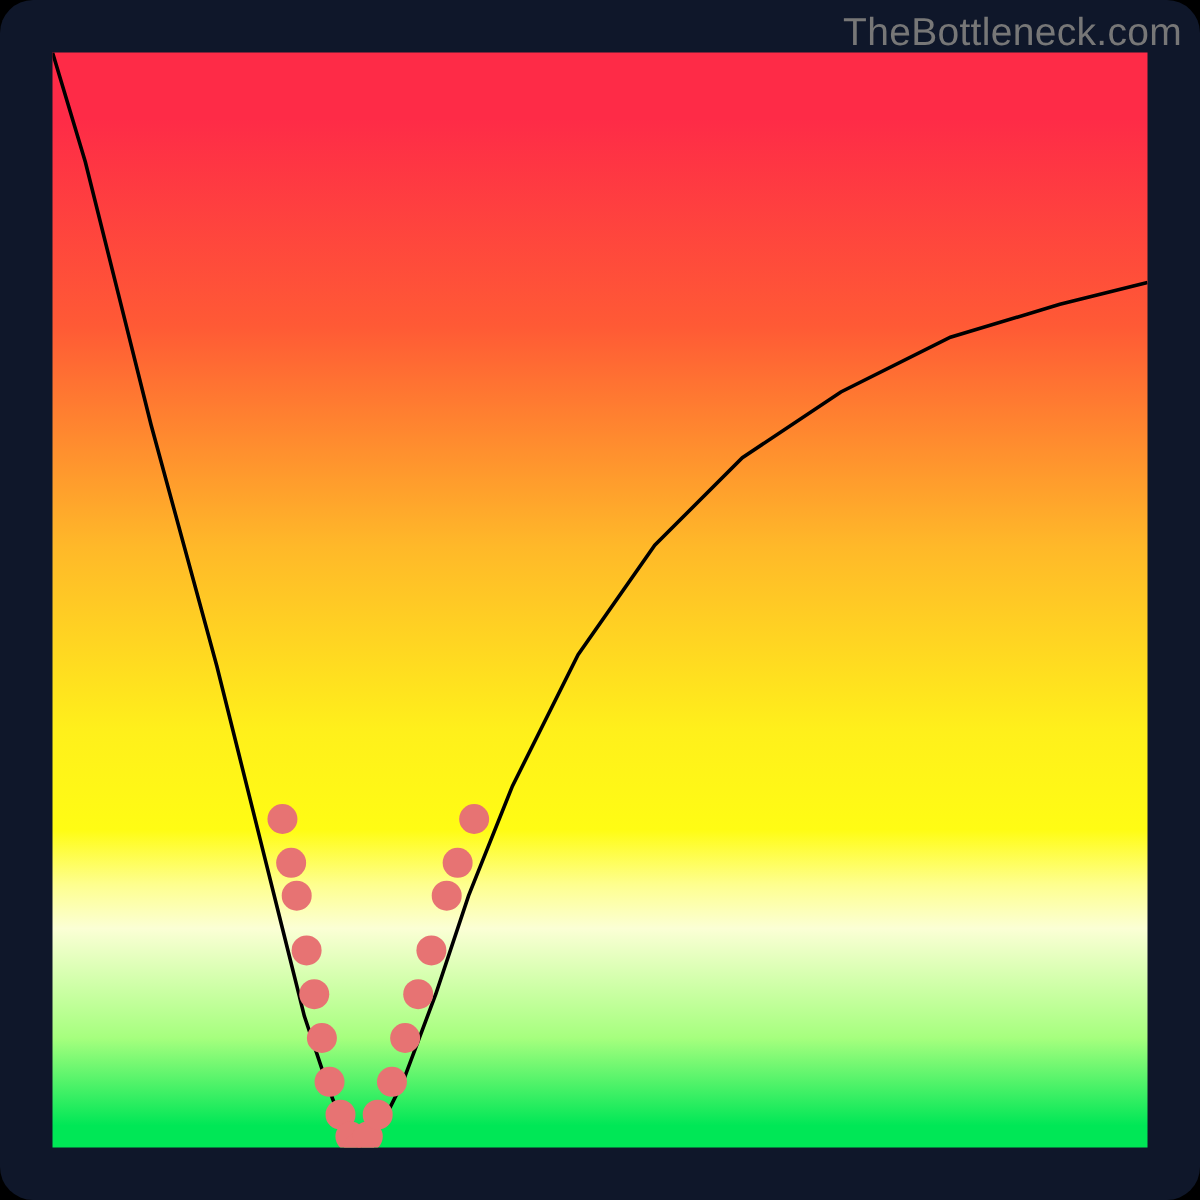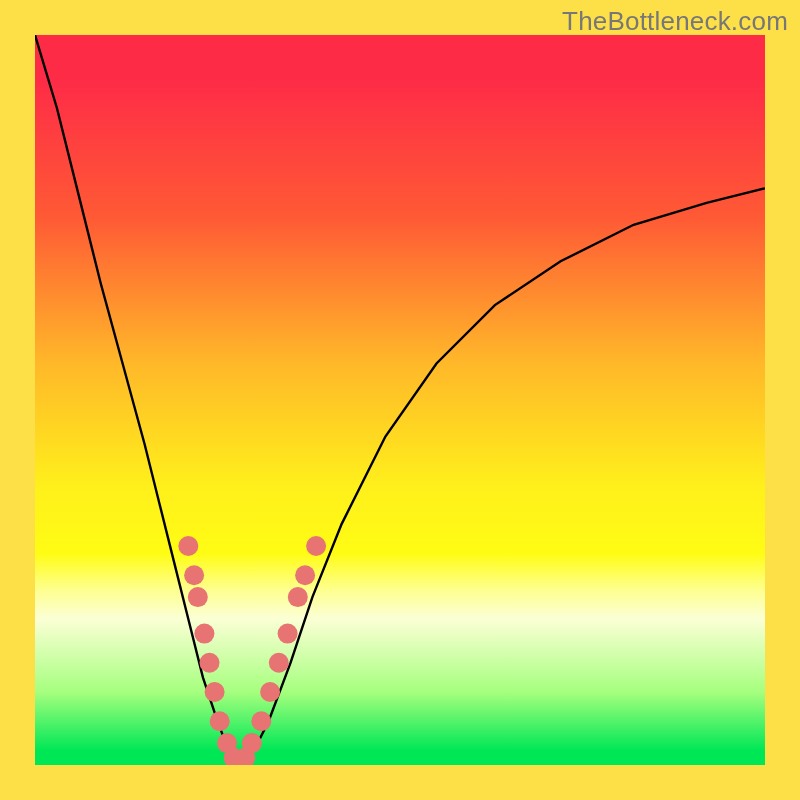--- a/index.html
+++ b/index.html
@@ -7,21 +7,22 @@
     padding: 0;
     width: 800px;
     height: 800px;
     overflow: hidden;
     background: #000;
     font-family: Arial, Helvetica, sans-serif;
   }
   .frame {
     position: absolute;
     inset: 0;
-    background: #fde047;
+    background: #0f172a;
+    border-radius: 22px;
   }
   .plot {
     position: absolute;
     left: 35px;
     top: 35px;
     width: 730px;
     height: 730px;
     background: linear-gradient(
       to bottom,
       #fe2b47 0%,

